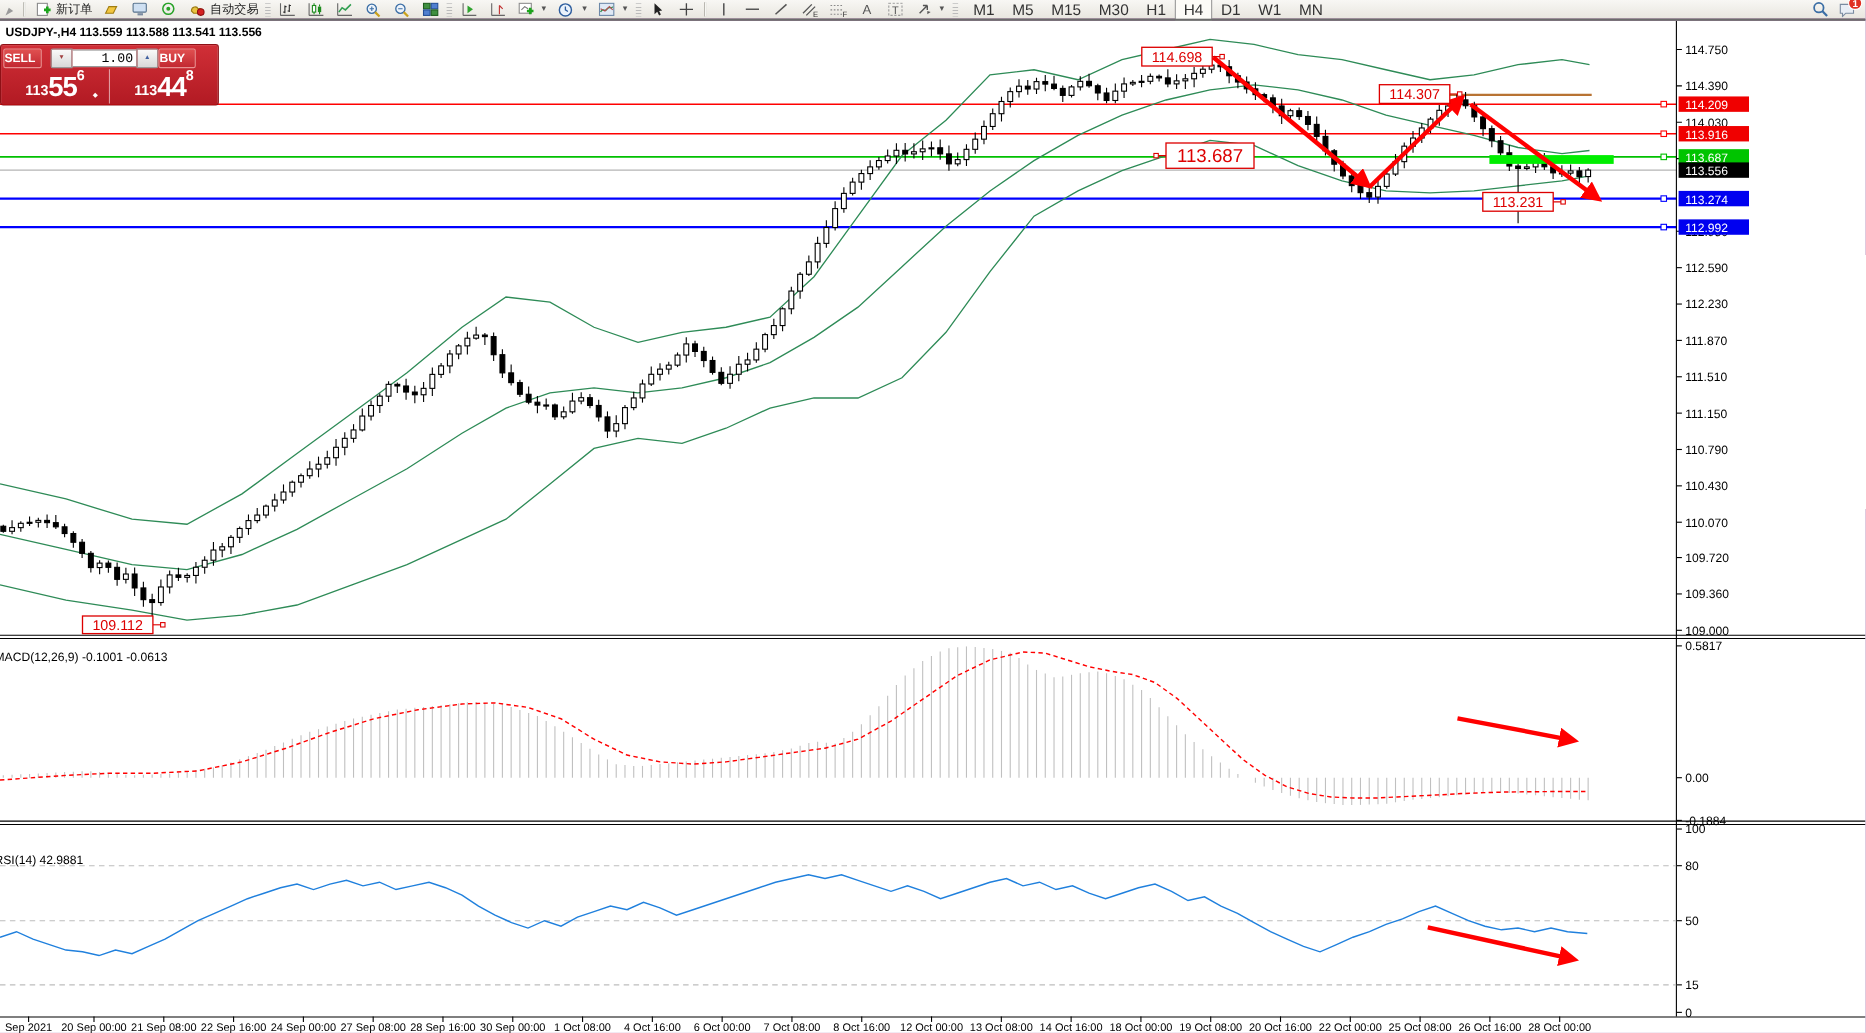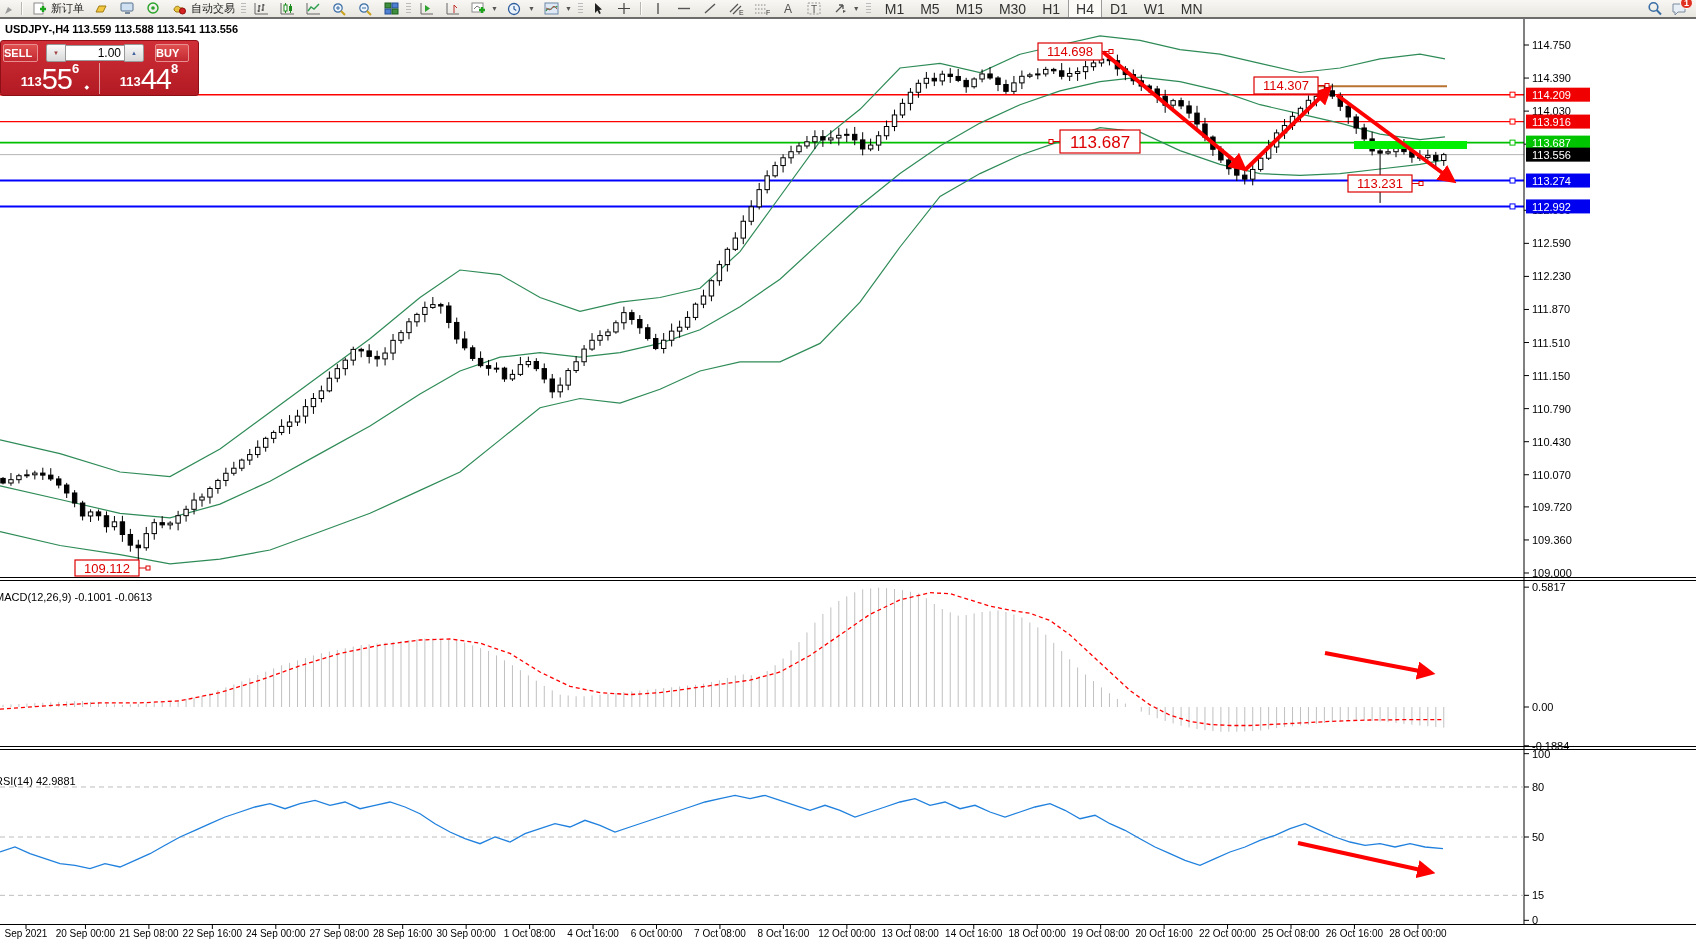--- a/index.html
+++ b/index.html
@@ -24,32 +24,32 @@
   #chart-wrap{position:absolute;left:0;top:19px;width:1696px;height:920px;background:#fff;}
   #toolbar-underline{position:absolute;left:0;top:17px;width:1696px;height:2px;background:#6c6c6c;}
   
   #trade-panel{position:absolute;left:0px;top:40px;width:197px;height:54px;z-index:20;
     background:linear-gradient(#d02f37,#b21a23);border:1px solid #8e1016;border-radius:3px;
     color:#fff;}
   #tp-row1{position:absolute;left:0;top:3px;width:197px;height:18px;display:flex;align-items:center;}
   .tp-btn{height:16px;line-height:16px;text-align:left;font-size:11px;font-weight:bold;color:#fff;
     background:linear-gradient(#e05050,#c22831);border:1px solid #e89090;border-radius:2px;cursor:pointer;}
   #sell-btn{width:33px;margin-left:2px;}
-  #buy-btn{width:32px;margin-left:11px;}
+  #buy-btn{width:32px;margin-left:0;}
   .spin{width:18px;height:16px;background:linear-gradient(#fafafa,#d8d8d8);border:1px solid #999;
     display:flex;align-items:center;justify-content:center;font-size:6px;cursor:pointer;}
   #vol-down{margin-left:8px;color:#a04040;border-radius:2px 0 0 2px;}
   #vol-up{color:#4060a0;border-radius:0 2px 2px 0;}
   #volume-input{width:52px;height:14px;border:1px solid #999;border-left:none;border-right:none;
-    font-size:12px;text-align:right;padding:0 3px;font-family:Liberation Sans, sans-serif;}
+    font-size:12px;text-align:right;padding:0 3px;font-family:Liberation Mono, monospace;}
   #tp-row2{position:absolute;left:0;top:22px;width:197px;height:31px;display:flex;}
   .tp-price{flex:1;position:relative;display:flex;align-items:flex-end;justify-content:center;padding-bottom:2px;}
   .tp-price.right{border-left:1px solid rgba(255,255,255,.55);}
   .p-small{font-size:13px;font-weight:bold;margin-bottom:3px;}
-  .p-big{font-size:29px;font-weight:normal;line-height:26px;letter-spacing:-1px;}
+  .p-big{font-size:25px;font-weight:bold;line-height:26px;letter-spacing:-1px;}
   .p-sup{font-size:13px;font-weight:bold;align-self:flex-start;margin-top:-2px;}
   .p-diamond{position:absolute;right:10px;bottom:4px;font-size:6px;color:#fff;}
   svg text{font-family:"Liberation Sans",sans-serif;}
 </style>
 </head>
 <body>
 <div id="app">
 
   <div id="toolbar">
     <span class="tbi">

